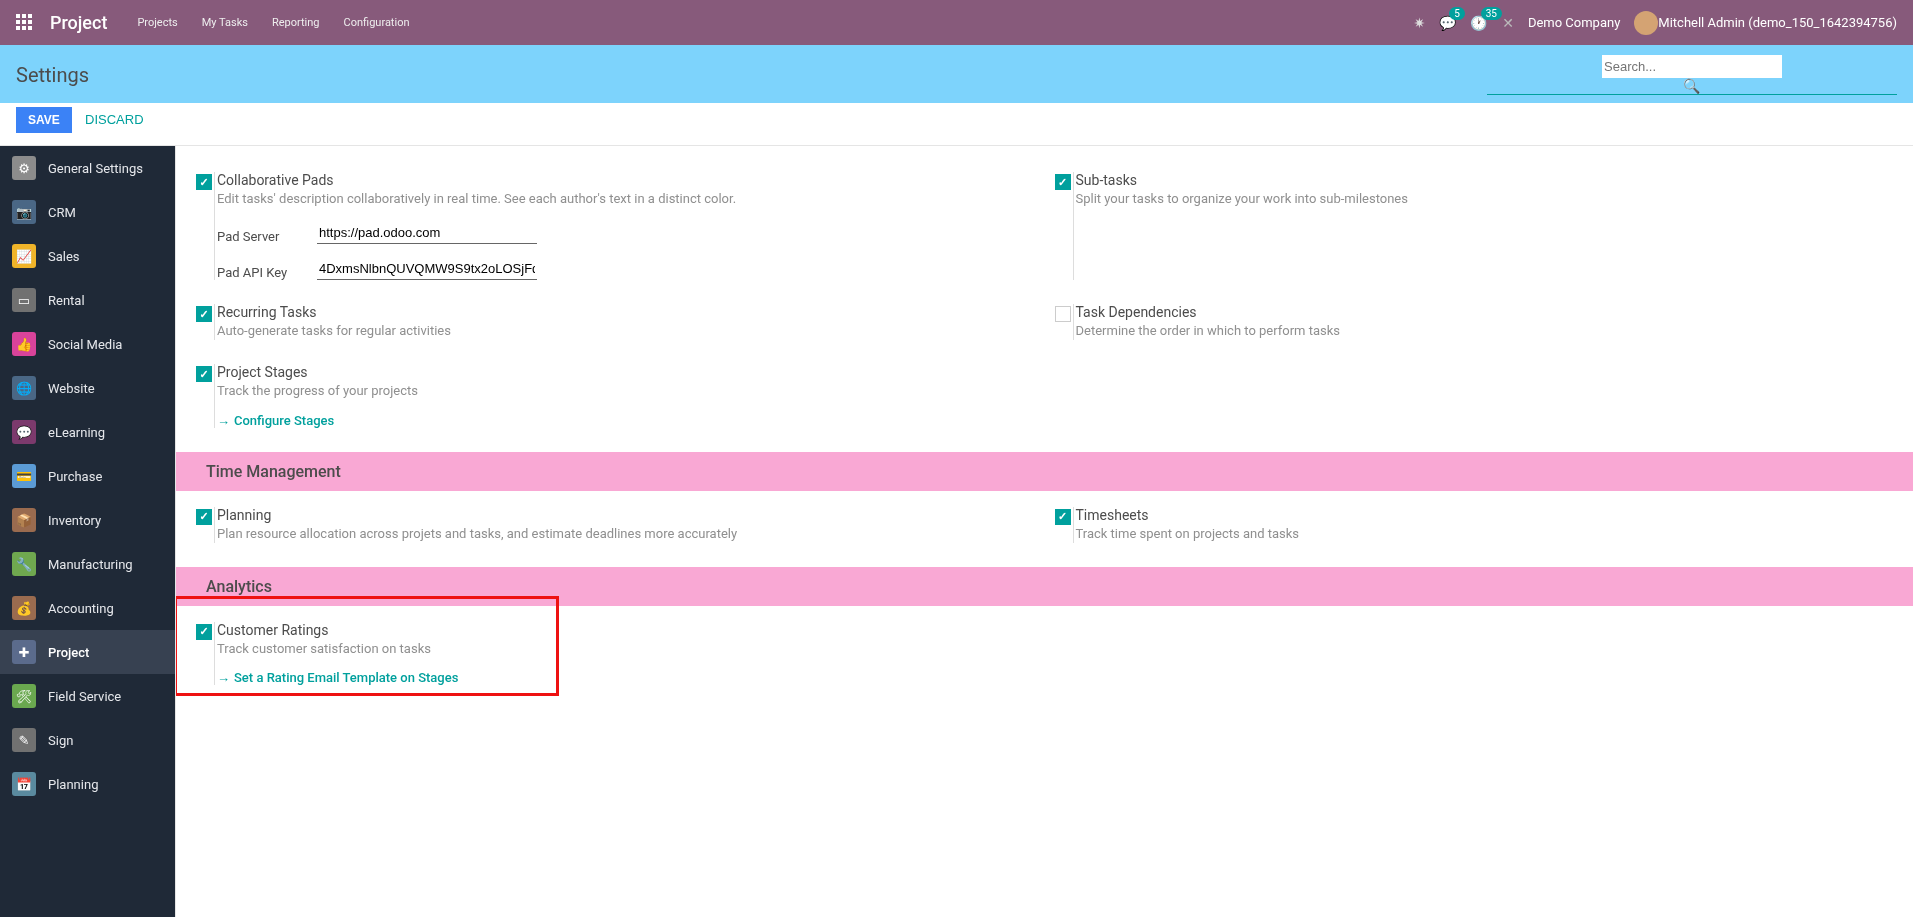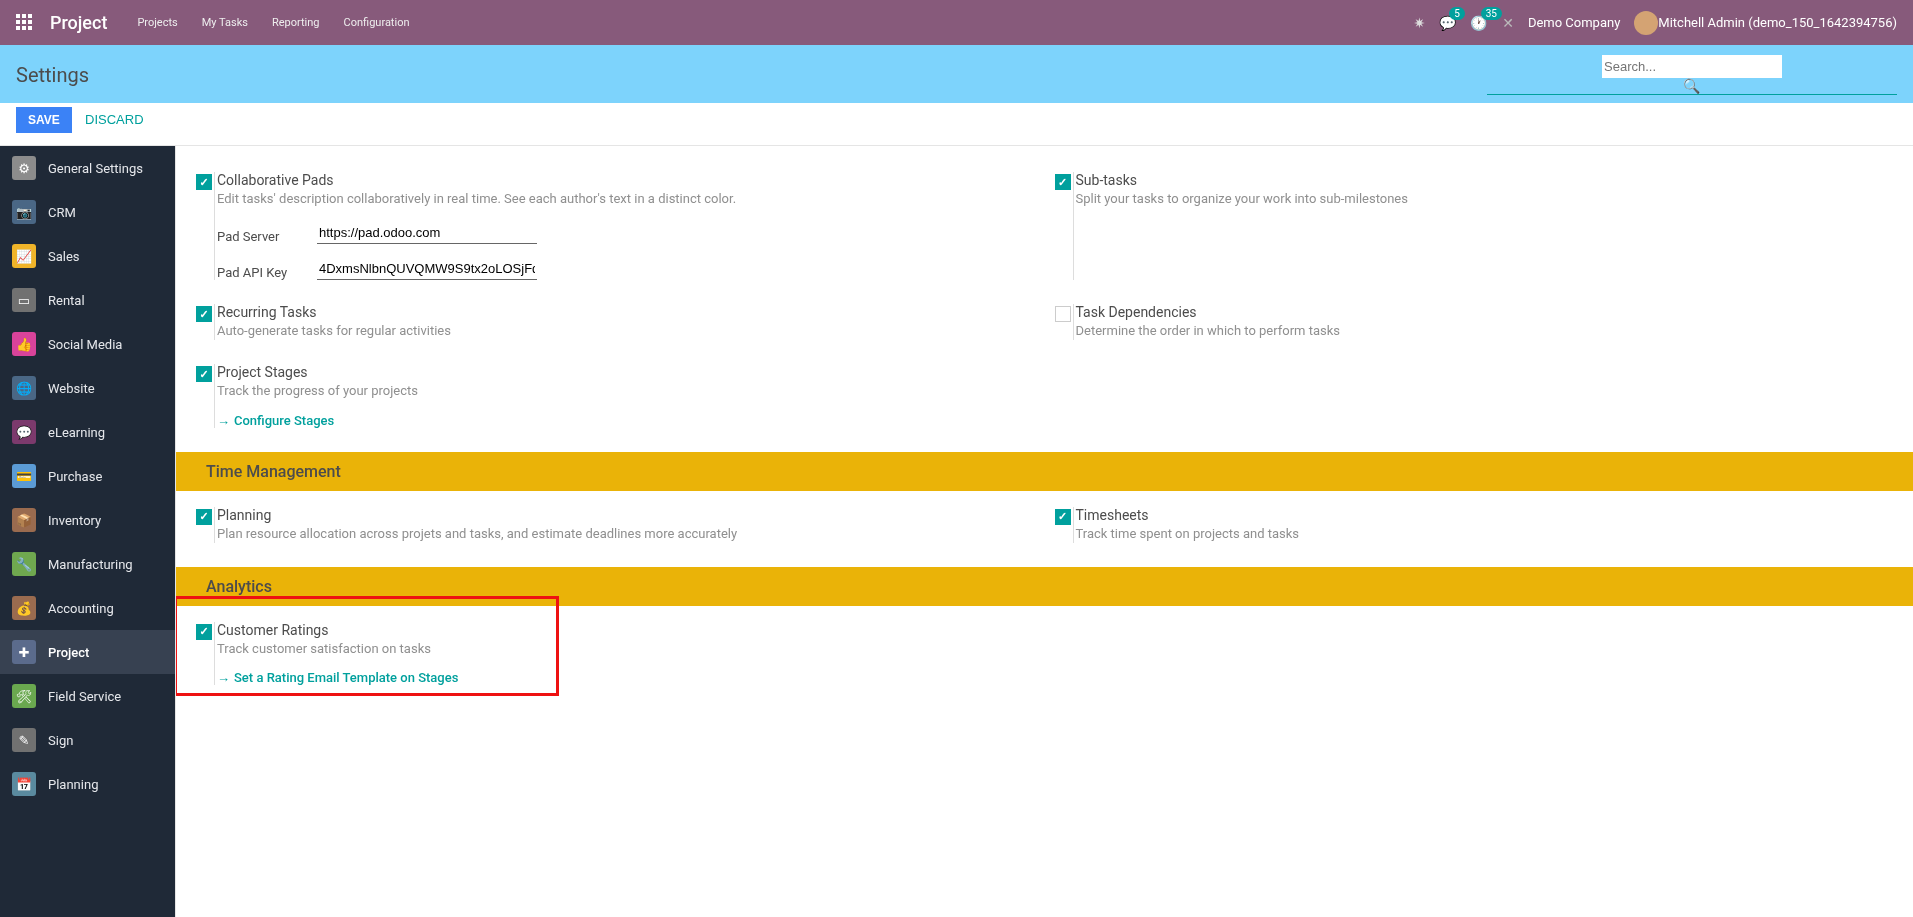--- a/index.html
+++ b/index.html
@@ -31,21 +31,21 @@
 .sidebar { width: 175px; background: #1f2937; overflow-y: auto; }
 .sidebar-item { display: flex; align-items: center; padding: 10px 12px; color: #e5e7eb; cursor: pointer; font-size: 13px; gap: 12px; }
 .sidebar-item.active { background: #374151; color: #fff; font-weight: 500; }
 .sidebar-item .sicon { width: 24px; height: 24px; border-radius: 3px; display: flex; align-items: center; justify-content: center; font-size: 13px; color: #fff; flex-shrink: 0; }
 
 .content { flex: 1; overflow-y: auto; background: #fff; position: relative; border-left: 1px solid #e5e5e5; }
 .content::-webkit-scrollbar { width: 16px; }
 .content::-webkit-scrollbar-track { background: #f0f0f0; }
 .content::-webkit-scrollbar-thumb { background: #c0c0c0; }
 
-.section-header { background: #eab308; padding: 10px 30px; font-size: 16px; font-weight: 500; color: #4c4c4c; }
+.section-header { background: #f9a8d4; padding: 10px 30px; font-size: 16px; font-weight: 500; color: #4c4c4c; }
 .settings-row { display: flex; padding: 16px 20px 8px; gap: 20px; }
 .setting-col { flex: 1; display: flex; }
 .setting-col .chk { width: 16px; height: 16px; border: 1px solid #00a09d; display: flex; align-items: center; justify-content: center; cursor: pointer; flex-shrink: 0; margin-top: 2px; }
 .setting-col .chk.checked { background: #00a09d; }
 .setting-col .chk.checked::after { content: "✓"; color: #fff; font-size: 11px; font-weight: bold; }
 .setting-col .chk.unchecked { border-color: #ccc; }
 .setting-col .divider { width: 1px; background: #ddd; align-self: stretch; margin: 0 2px; }
 .setting-body { flex: 1; }
 .setting-title { font-size: 14px; color: #4c4c4c; font-weight: 400; margin-bottom: 2px; }
 .setting-desc { font-size: 13px; color: #8f8f8f; line-height: 1.4; }

